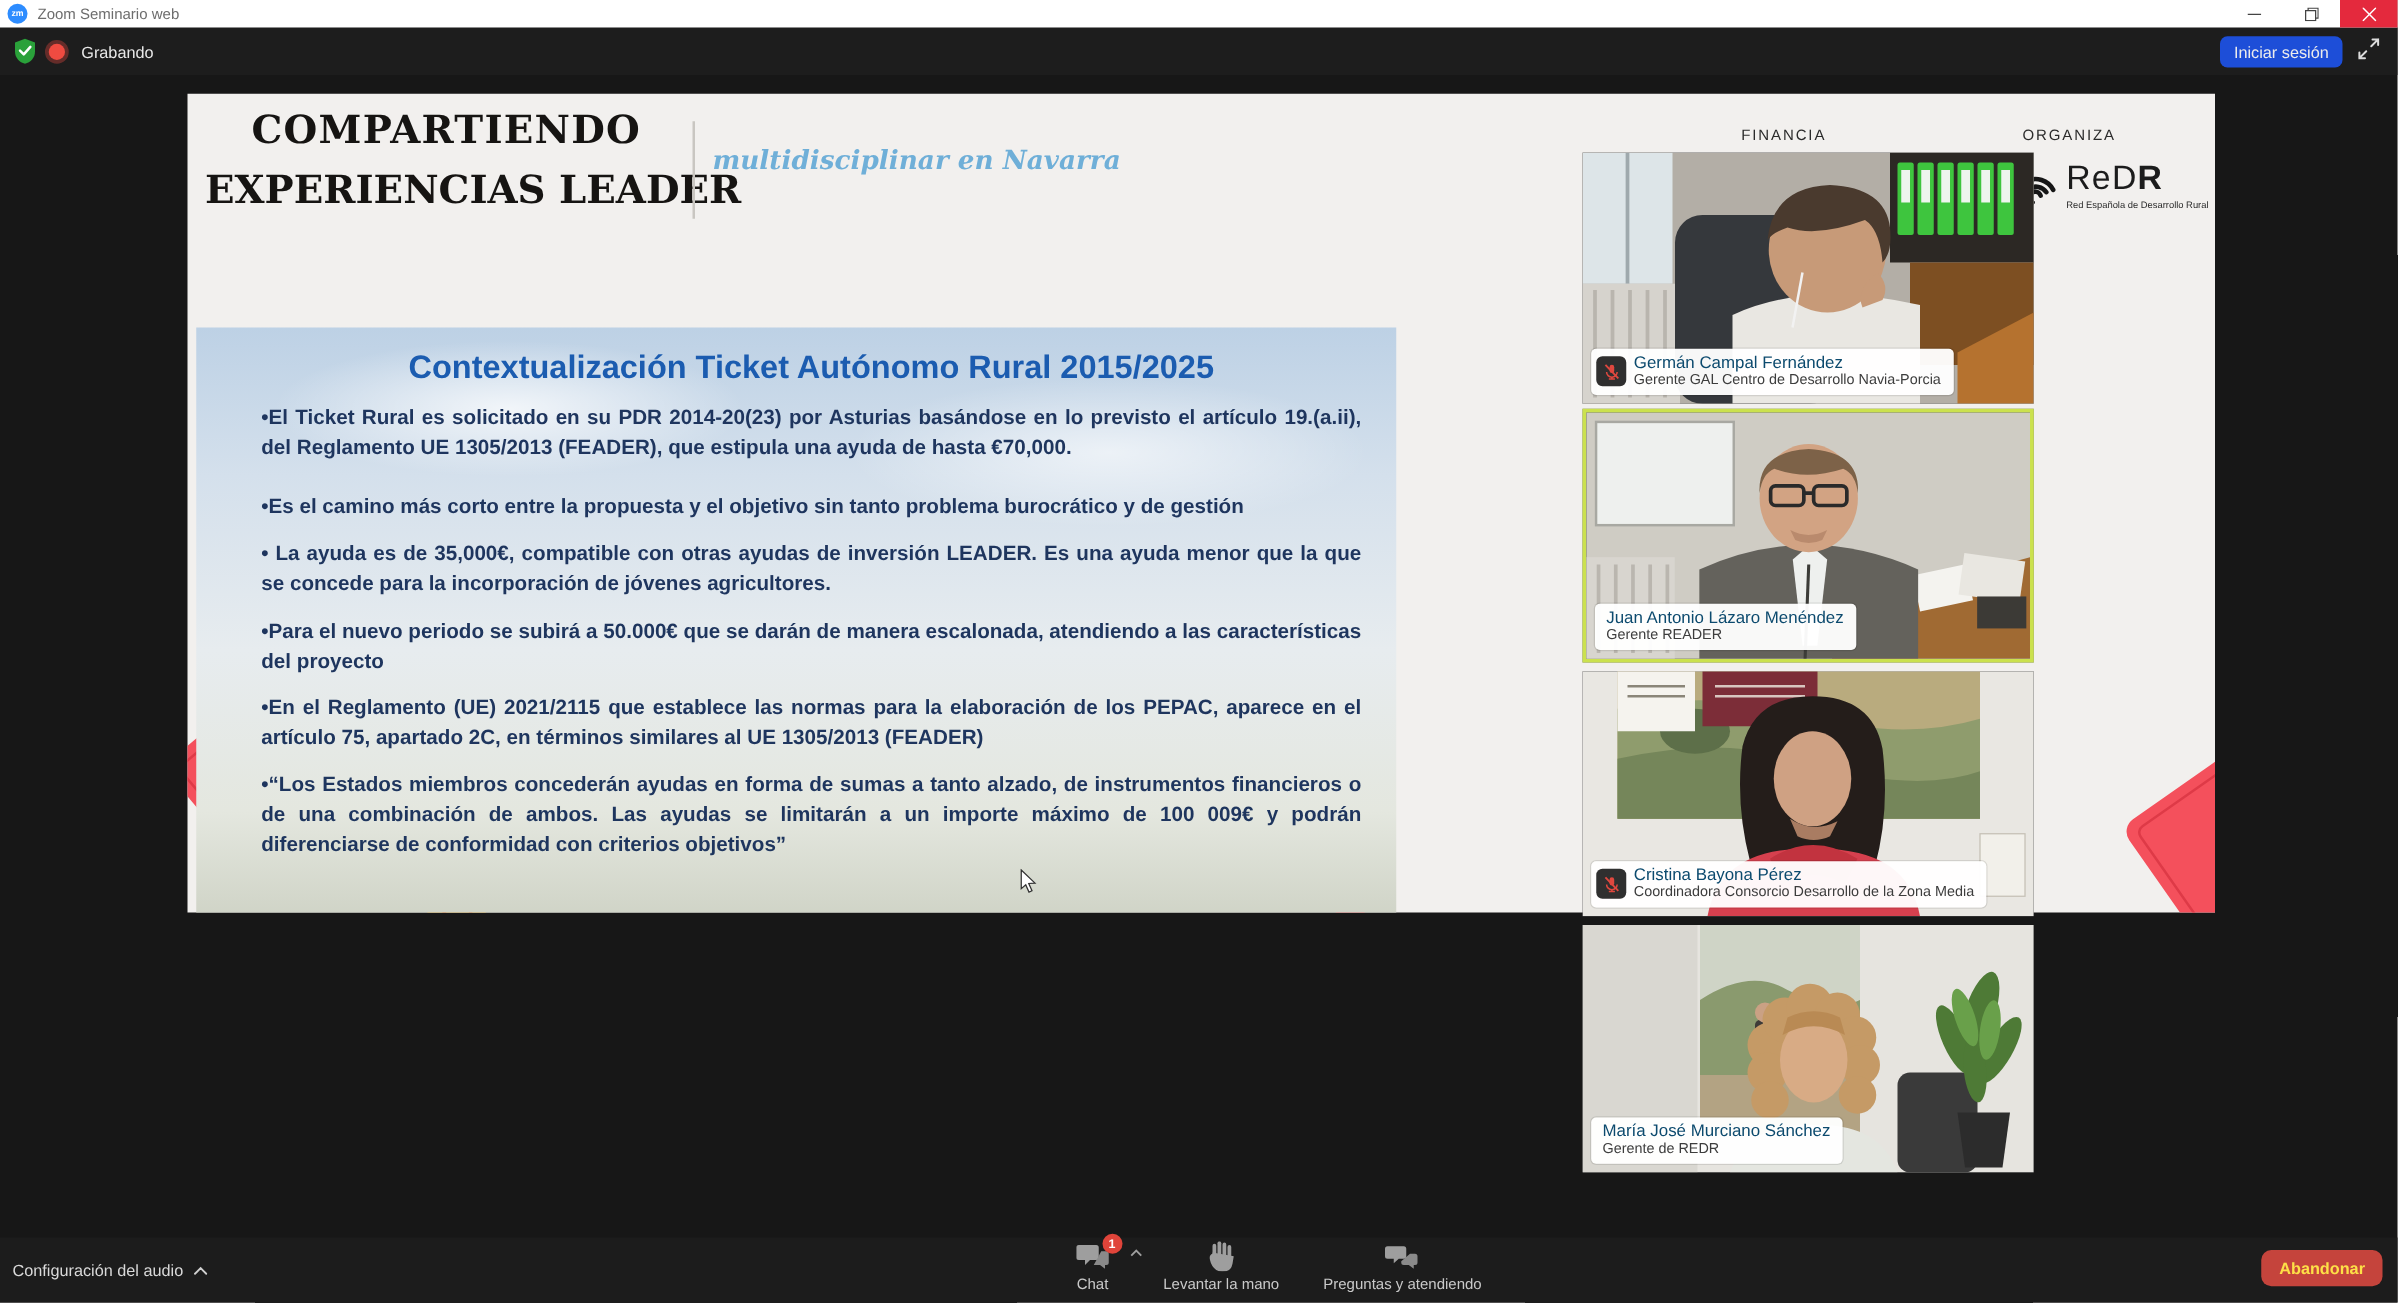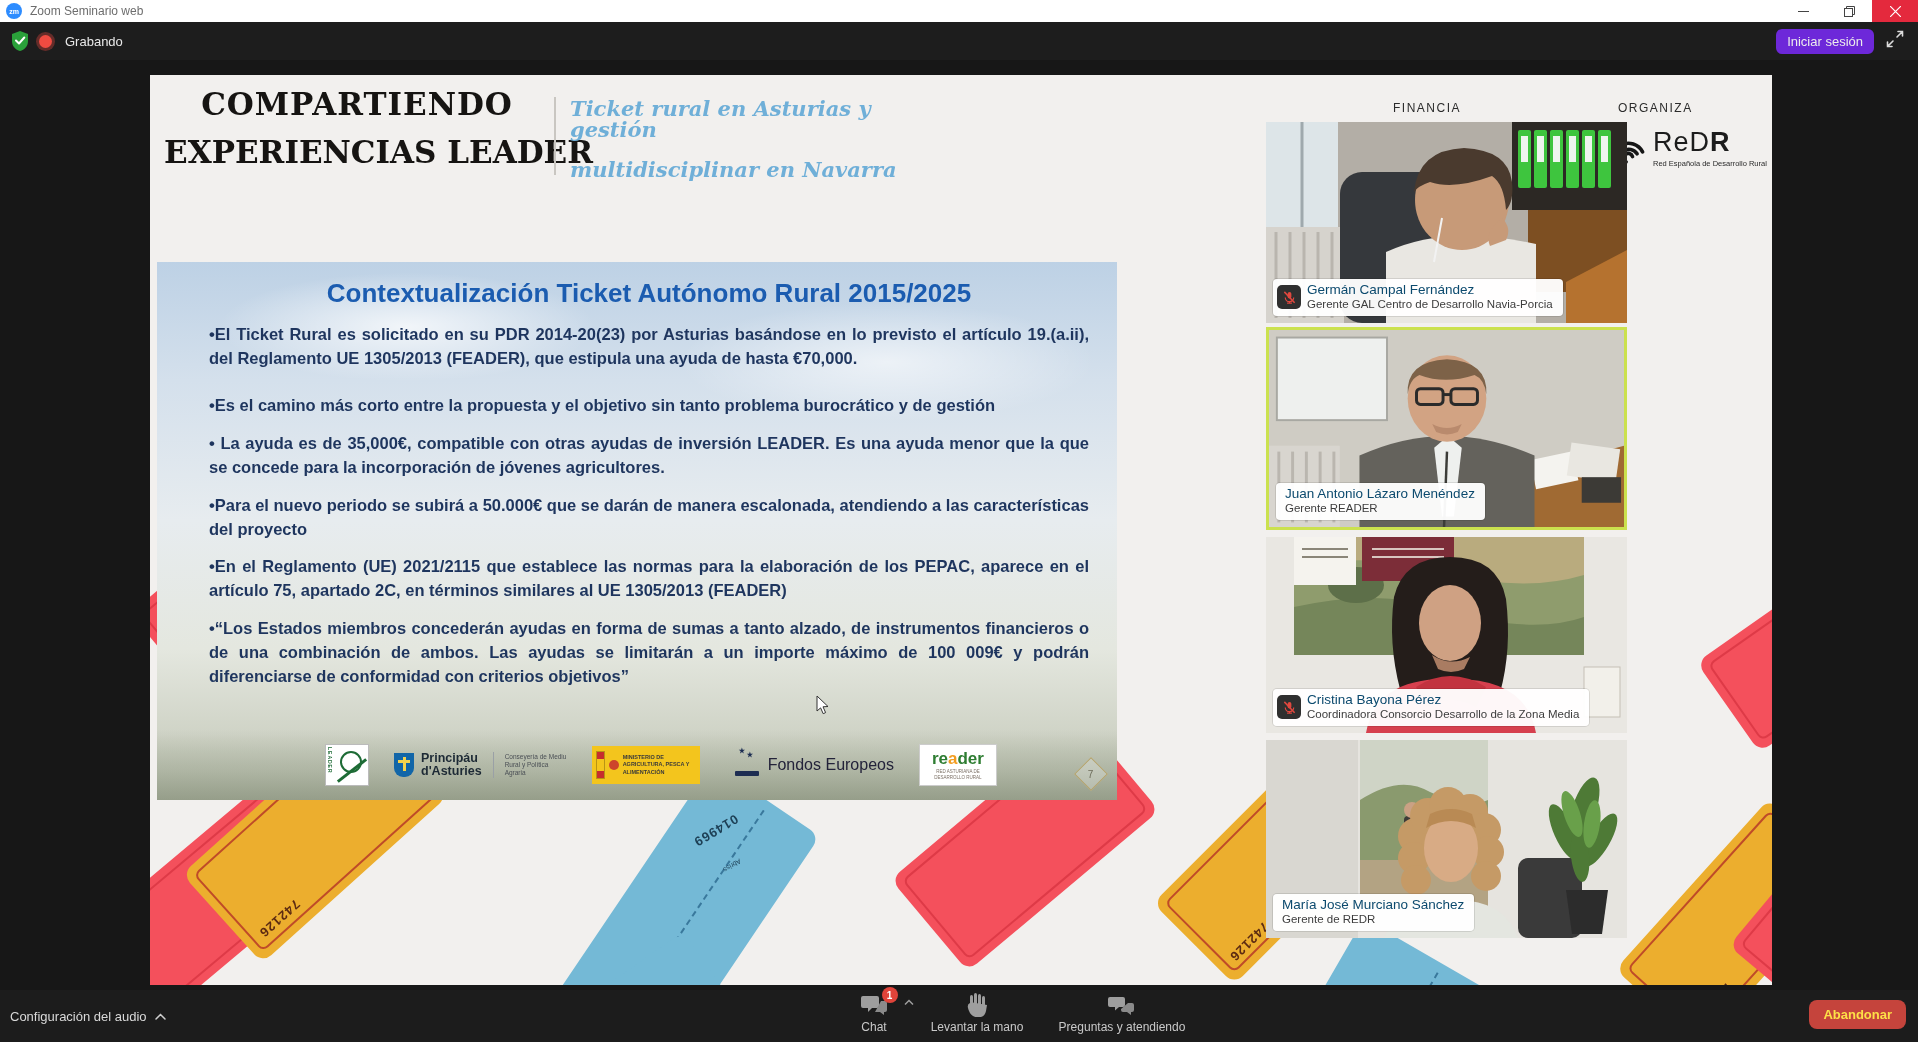--- a/index.html
+++ b/index.html
@@ -18,25 +18,25 @@
   .win-btns{margin-left:auto;display:flex;height:22px;}
   .win-btn{width:46px;height:22px;display:flex;align-items:center;justify-content:center;}
   .win-btn svg{display:block;}
   .win-close{background:#e4293d;}
 
   
   #toptoolbar{left:0;top:22px;width:1918px;height:38px;background:#1d1d1d;display:flex;align-items:center;z-index:29;}
   .rec-wrap{display:flex;align-items:center;gap:9px;margin-left:10px;}
   .rec-dot{width:13px;height:13px;border-radius:50%;background:#ef4b41;box-shadow:0 0 0 3px rgba(239,75,65,.35);}
   .rec-label{color:#e8e8e8;font-size:13px;margin-left:4px;}
-  .signin-btn{margin-left:auto;background:#6d28d9;color:#ececec;font-size:13px;padding:5px 11px;border-radius:6px;}
+  .signin-btn{margin-left:auto;background:#1d4ed8;color:#ececec;font-size:13px;padding:5px 11px;border-radius:6px;}
   .expand-btn{margin:0 14px 0 12px;}
 
   
-  #shared{left:150px;top:75px;width:1622px;height:910px;background:#f2f0ee;overflow:hidden;z-index:1;}
+  #shared{left:150px;top:75px;width:1622px;height:655px;background:#f2f0ee;overflow:hidden;z-index:1;}
 
   .comp-title{left:14px;top:14px;width:386px;text-align:center;font-family:"DejaVu Serif","Liberation Serif",serif;
     font-weight:bold;color:#161412;line-height:1.0;}
   .comp-line1{font-size:31px;letter-spacing:1px;}
   .comp-line2{font-size:31px;letter-spacing:0px;margin-top:17px;white-space:nowrap;}
   .head-divider{left:404px;top:22px;width:2px;height:78px;background:#c9c6c1;}
   .subtitle{left:420px;top:23px;width:360px;font-family:"DejaVu Serif","Liberation Serif",serif;
     font-style:italic;font-weight:bold;color:#6fafd8;font-size:21px;line-height:1.0;}
   .subtitle .s2{margin-top:19px;}
 
@@ -181,21 +181,20 @@
 </div>
 
 <div id="shared" class="abs">
 
   <div class="comp-title abs">
     <div class="comp-line1">COMPARTIENDO</div>
     <div class="comp-line2">EXPERIENCIAS LEADER</div>
   </div>
   <div class="head-divider abs"></div>
   <div class="subtitle abs">
-    <div>Ticket rural en Asturias y gestión</div>
     <div class="s2">multidisciplinar en Navarra</div>
   </div>
 
   <div id="financia" class="abs toplabel">FINANCIA</div>
   <div id="organiza" class="abs toplabel">ORGANIZA</div>
 
   <div id="redr-logo" class="abs">
     <svg width="44" height="44" viewBox="0 0 48 48">
       <g fill="none" stroke="#161616" stroke-width="4" stroke-linecap="round">
         <path d="M10 41 A17 17 0 1 1 41 25"></path>

